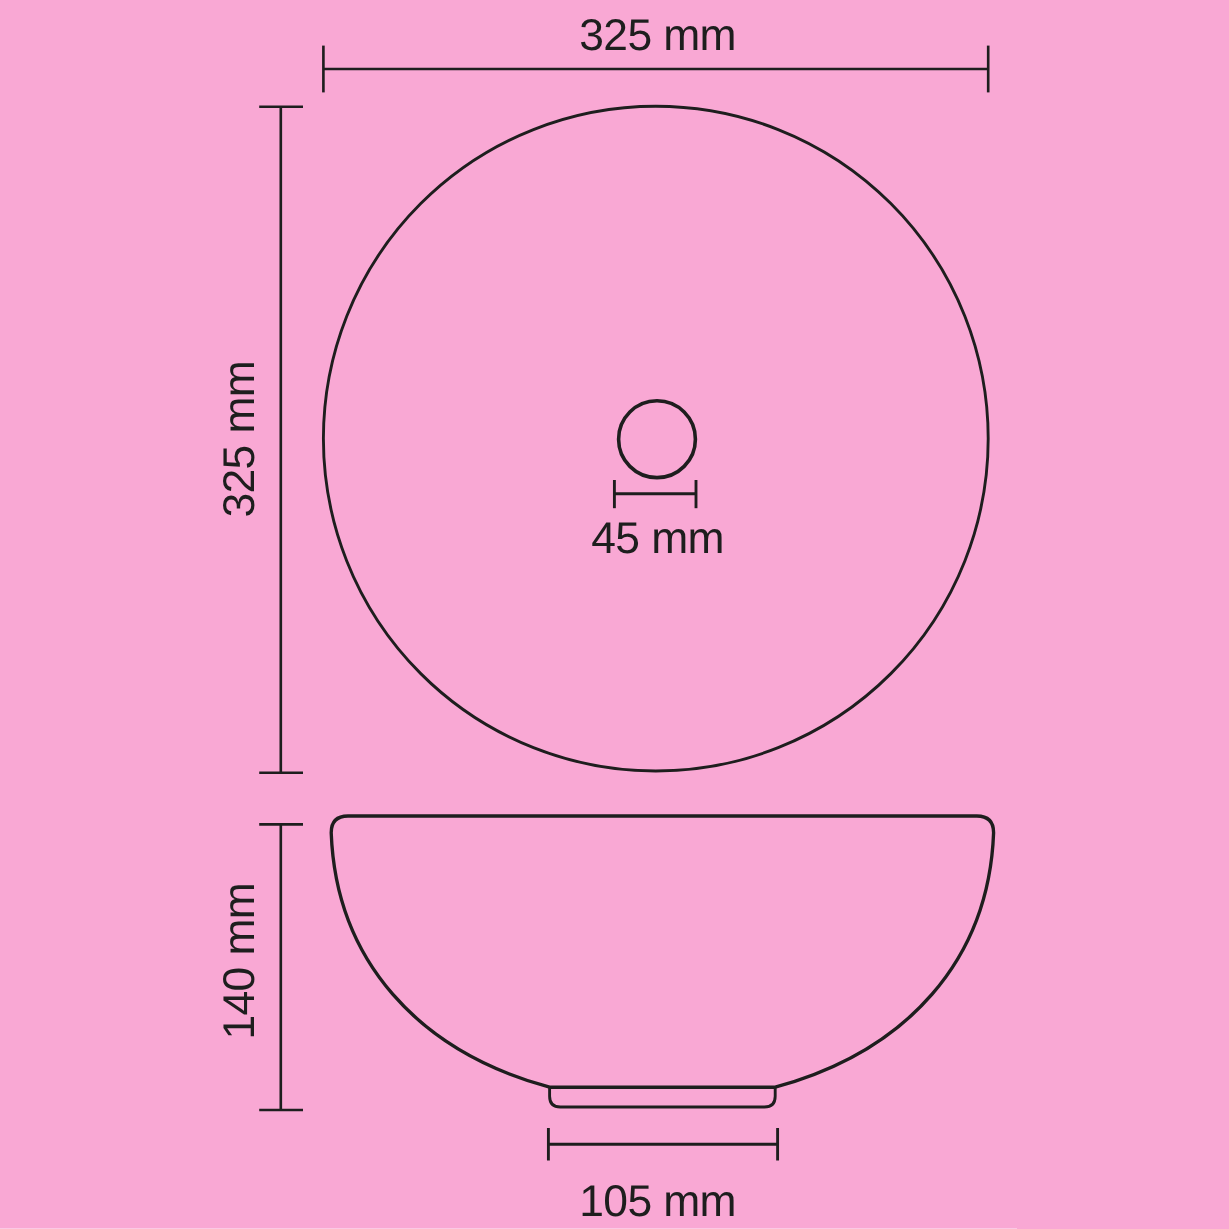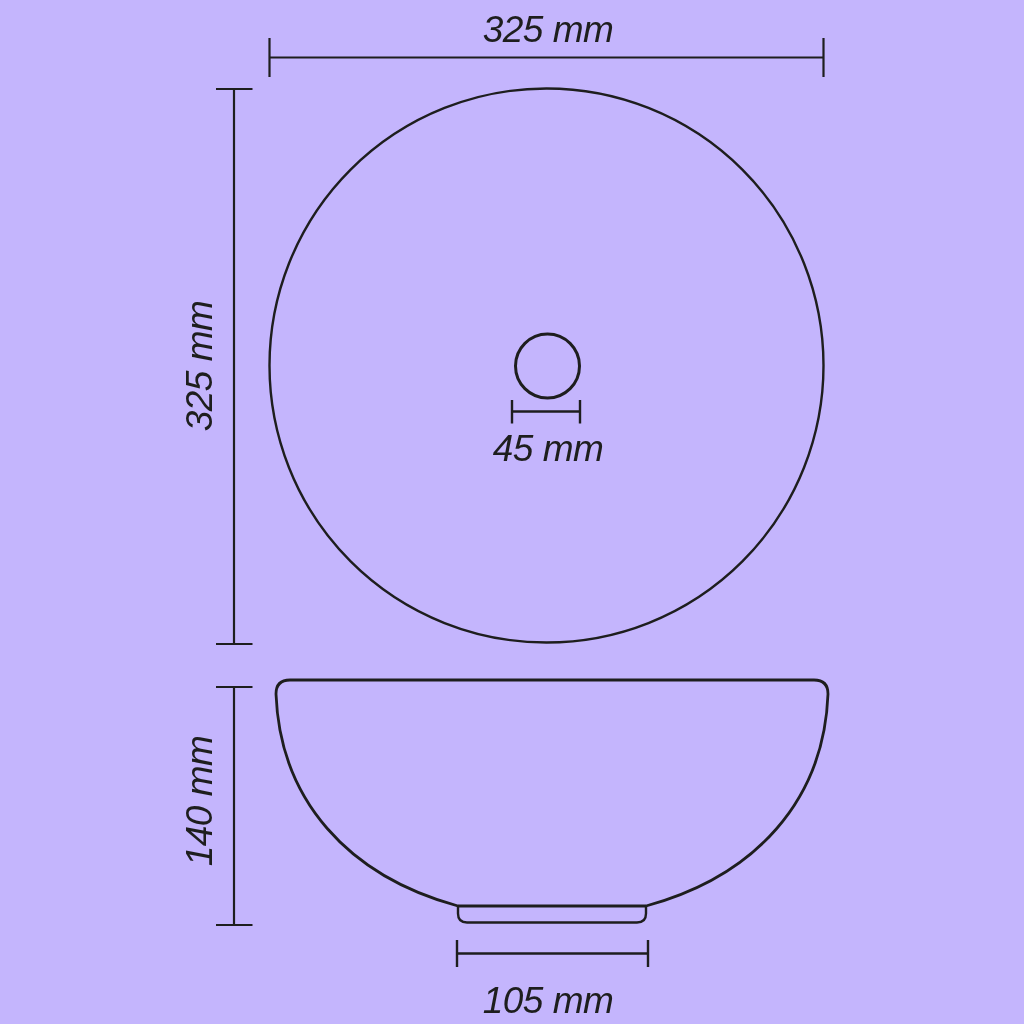--- a/index.html
+++ b/index.html
@@ -7,23 +7,22 @@
     padding: 0;
     width: 1024px;
     height: 1024px;
     background: #ffffff;
     font-family: "Liberation Sans", sans-serif;
   }
   .stage {
     position: relative;
     width: 1024px;
     height: 1024px;
-    background: #c4b5fd;
+    background: #f9a8d4;
     overflow: hidden;
-    font-style: italic;
   }
   svg { display: block; }
   .dim-text {
     font-family: "Liberation Sans", sans-serif;
     font-size: 37px;
     letter-spacing: -0.5px;
     fill: #1e1e1e;
   }
 </style>
 </head>

